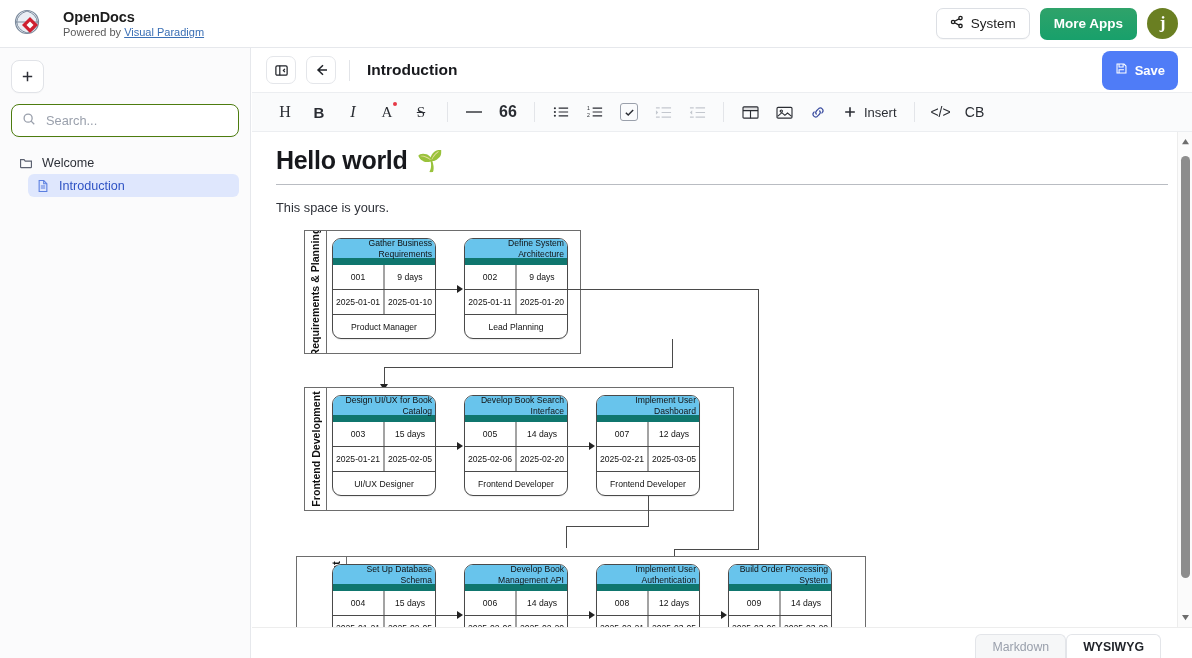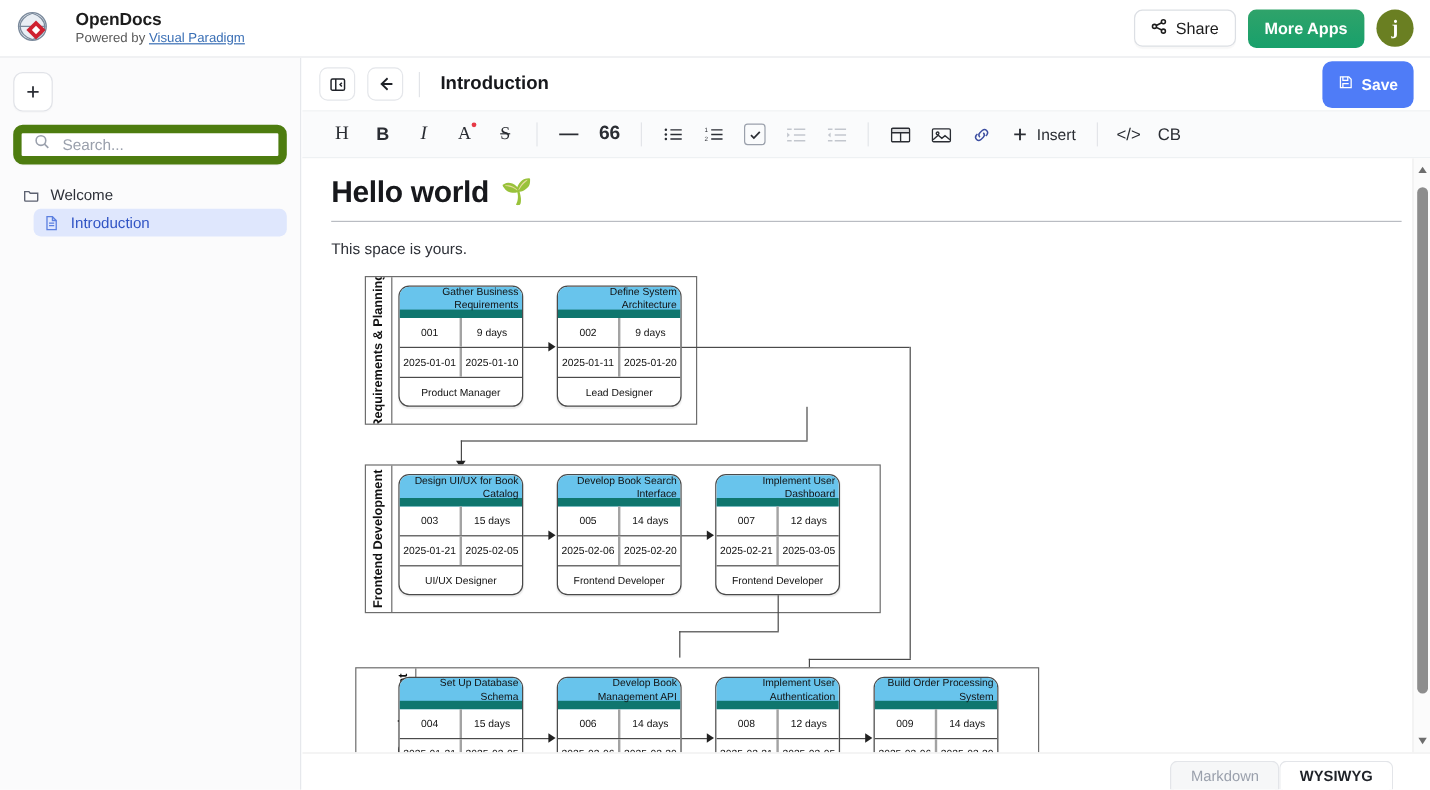--- a/index.html
+++ b/index.html
@@ -62,21 +62,21 @@
     padding:0 10px; font-size:12.8px; color:#24262b;
     box-shadow:0 1px 1px rgba(0,0,0,.02);
   }
   .space-select .chev { margin-left:auto; color:#6b7280; }
   .btn-add-space {
     width:33px; height:33px; border:1px solid #e1e3e8; border-radius:8px;
     background:#fff; display:flex; align-items:center; justify-content:center;
     color:#2c2f36; font-size:17px; box-shadow:0 1px 1px rgba(0,0,0,.02);
   }
   .search-box {
-    margin-top:11px; height:33px; border:7px solid #4d7c0f; border-radius:8px;
+    margin-top:11px; height:33px; border:1px solid #4d7c0f; border-radius:8px;
     background:#fff; display:flex; align-items:center; gap:8px; padding:0 10px;
     box-shadow:0 1px 1px rgba(0,0,0,.02);
   }
   .search-box input {
     border:none; outline:none; font-size:12.8px; color:#24262b;
     background:transparent; width:100%; font-family:inherit;
   }
   .search-box input::placeholder { color:#9aa0ac; }
   .tree { margin-top:14px; }
   .tree-item {
@@ -233,21 +233,21 @@
   <div class="top-right">
     <div class="btn-share">
       <span>
         <svg width="14" height="14" viewBox="0 0 16 16" fill="none" stroke="#1c1c1c" stroke-width="1.5">
           <circle cx="12" cy="3.5" r="1.9"></circle>
             <circle cx="12" cy="12.5" r="1.9"></circle>
             <circle cx="3.5" cy="8" r="1.9"></circle>
           <path d="M5.2 7.1l5.2-2.6M5.2 8.9l5.2 2.6"></path>
         </svg>
       </span>
-      <span>Share</span>
+      <span>System</span>
     </div>
     <div class="btn-more">More Apps</div>
     <div class="avatar">j</div>
   </div>
 </div>
 
 <div class="sidebar">
   <div class="space-row">
     <div class="btn-add-space">
       <svg width="15" height="15" viewBox="0 0 16 16" fill="none" stroke="#2c2f36" stroke-width="1.6">
@@ -427,21 +427,21 @@
       <div class="task" style="left:188px; top:18px;">
         <div class="task-title">Define System Architecture</div>
         <div class="task-r">
           <div class="task-c">002</div>
           <div class="task-c">9 days</div>
         </div>
         <div class="task-r">
           <div class="task-c">2025-01-11</div>
           <div class="task-c">2025-01-20</div>
         </div>
-        <div class="task-foot">Lead Designer</div>
+        <div class="task-foot">Lead Planning</div>
       </div>
 
       <div class="conn h" style="left:160px; top:69px; width:22px;"></div>
       <div class="arrow" style="left:181px; top:65px;"></div>
 
       <div class="conn h" style="left:292px; top:69px; width:190px;"></div>
       <div class="conn v" style="left:482px; top:69px; height:260px;"></div>
       <div class="conn h" style="left:398px; top:329px; width:85px;"></div>
       <div class="conn v" style="left:398px; top:329px; height:13px;"></div>
       <div class="arrow dn" style="left:394px; top:336px;"></div>

